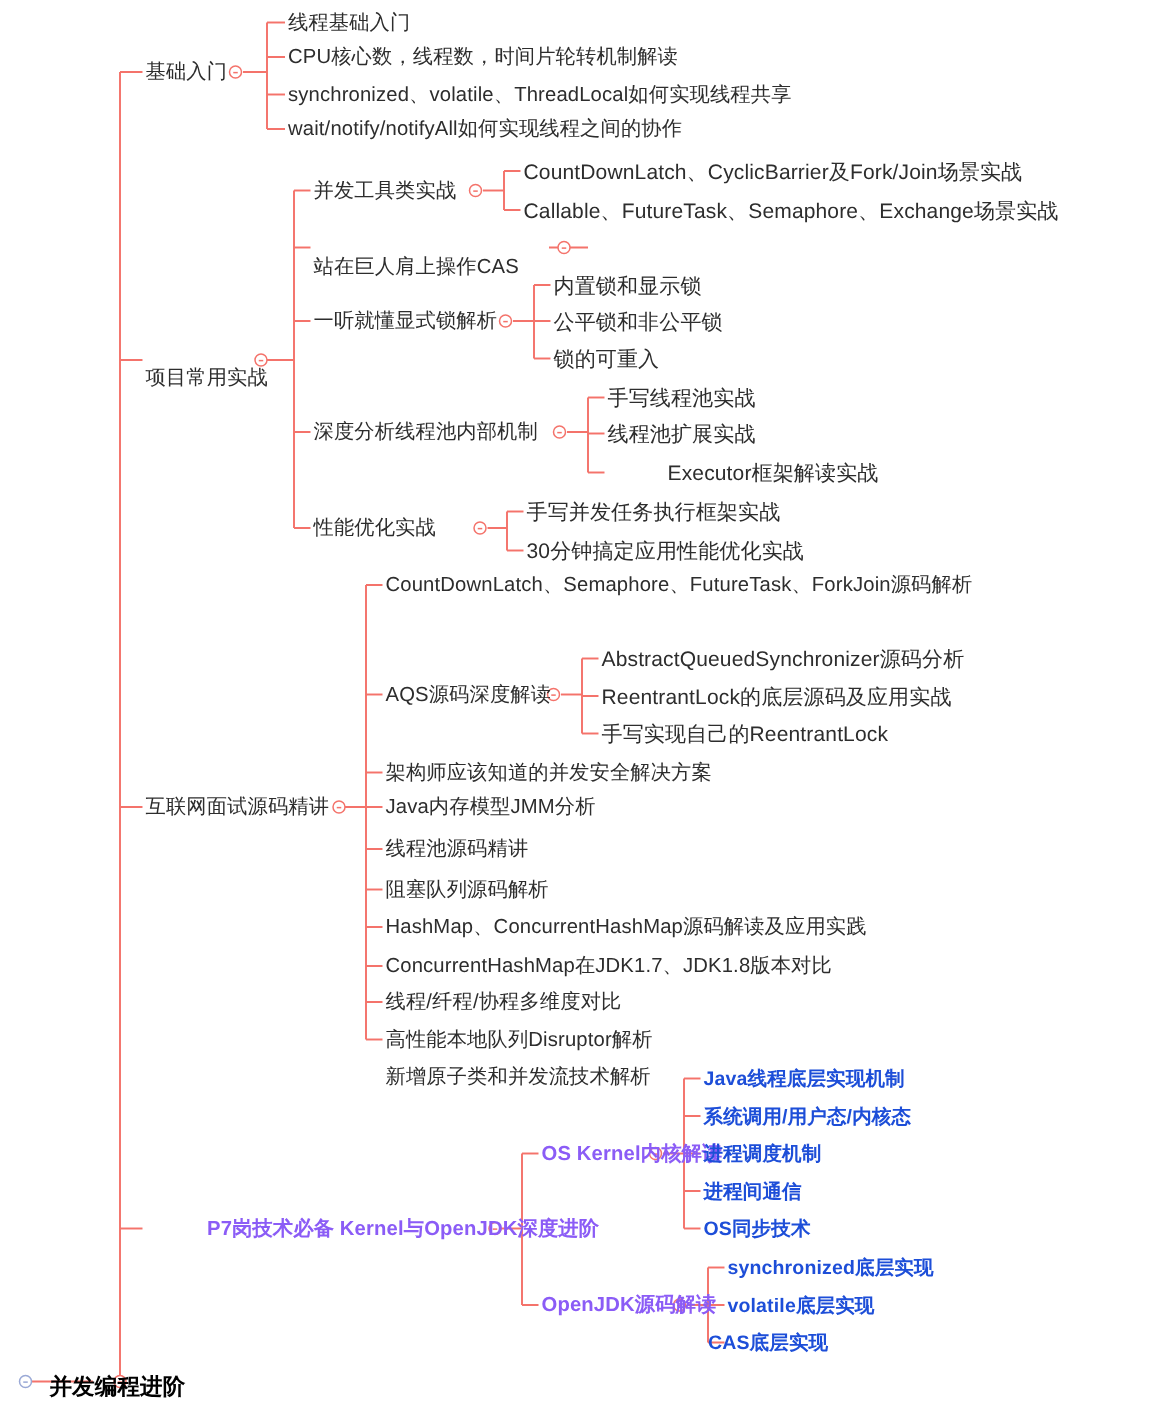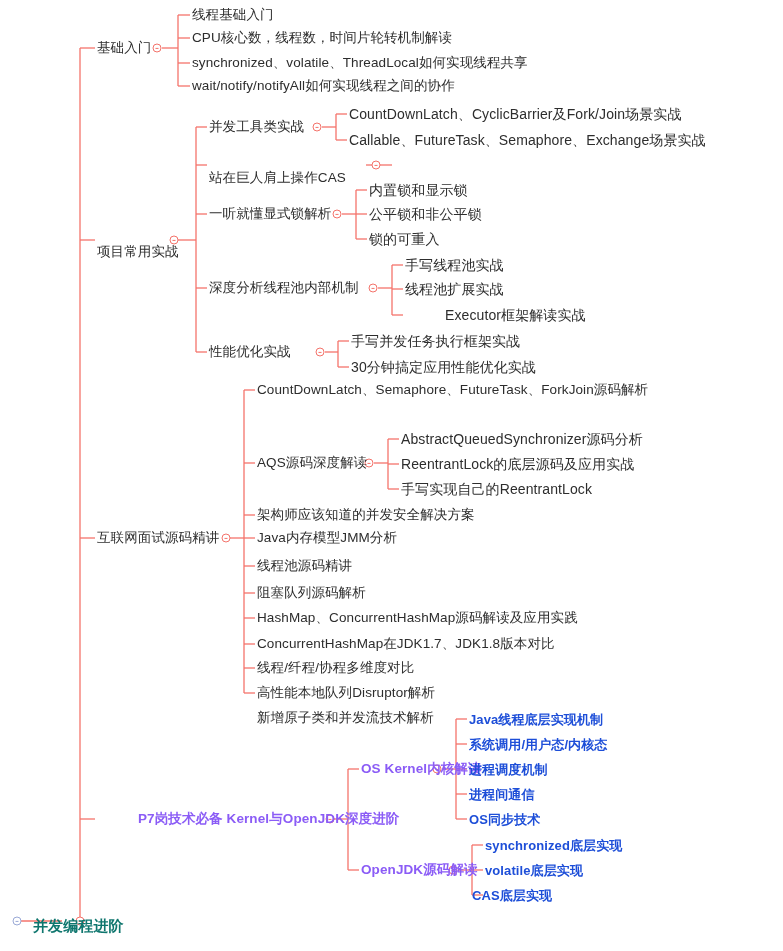--- a/index.html
+++ b/index.html
@@ -44,21 +44,21 @@
     color: #8b5cf6;
     font-weight: bold;
     font-size: 13.5px;
   }
   .node.blue-leaf {
     color: #1d4ed8;
     font-weight: bold;
     font-size: 13px;
   }
   .node.root {
-    color: #0f766e;
+    color: #000000;
     font-weight: bold;
     font-size: 15px;
   }
   .watermark {
     position: absolute;
     left: 506px;
     top: 912px;
     font-size: 19px;
     color: #4a4a4a;
     font-family: "DejaVu Sans", sans-serif;

